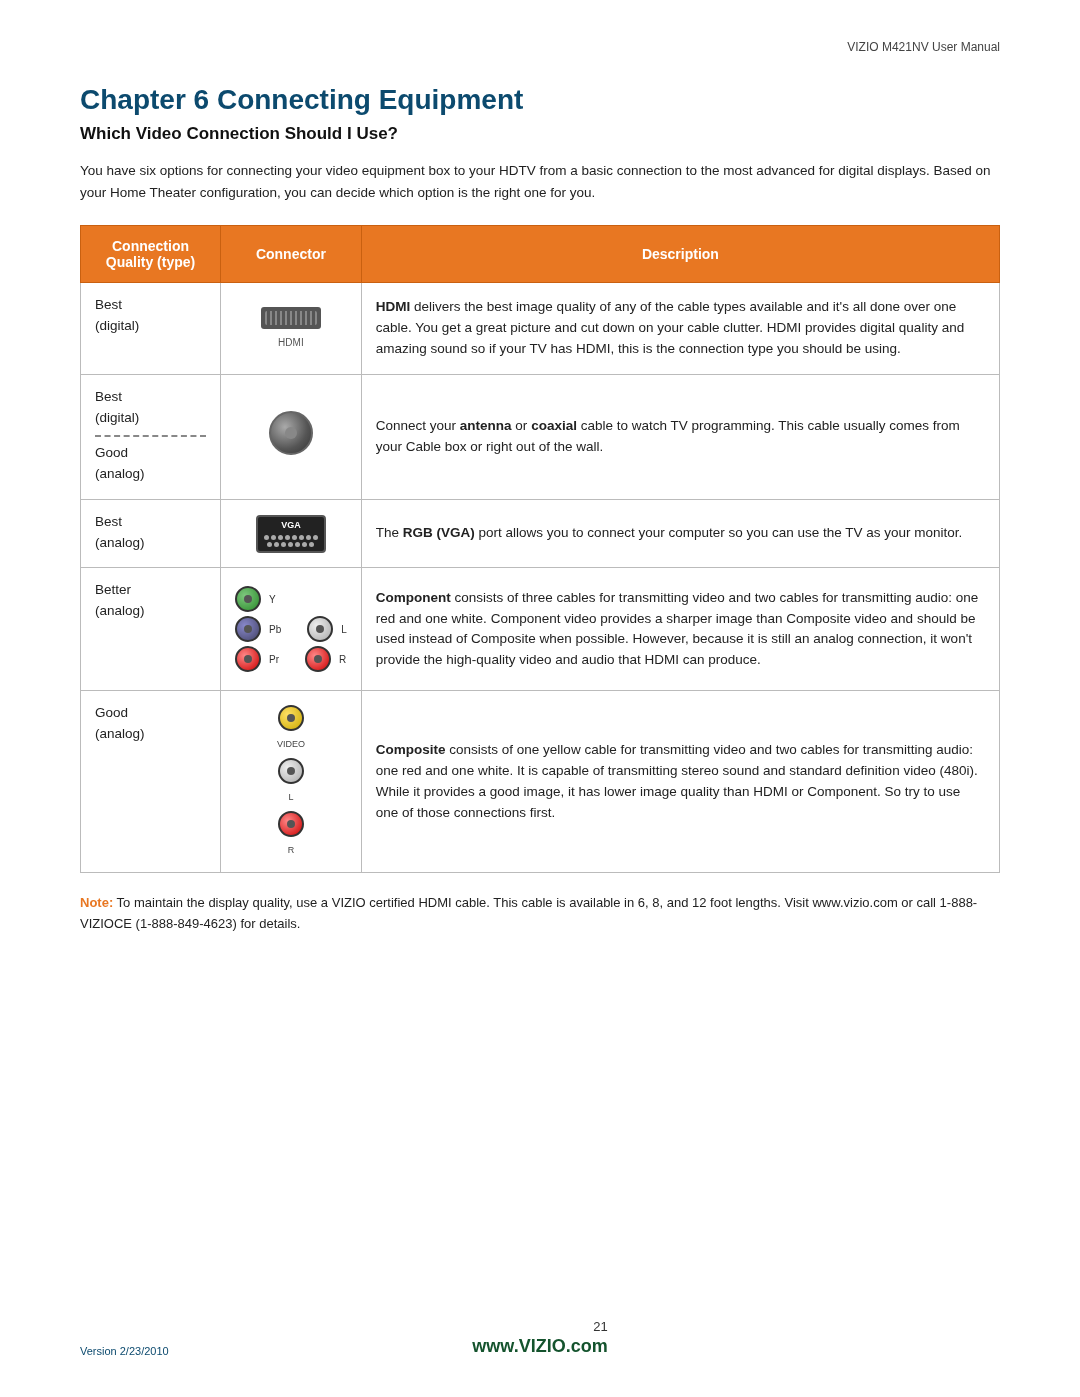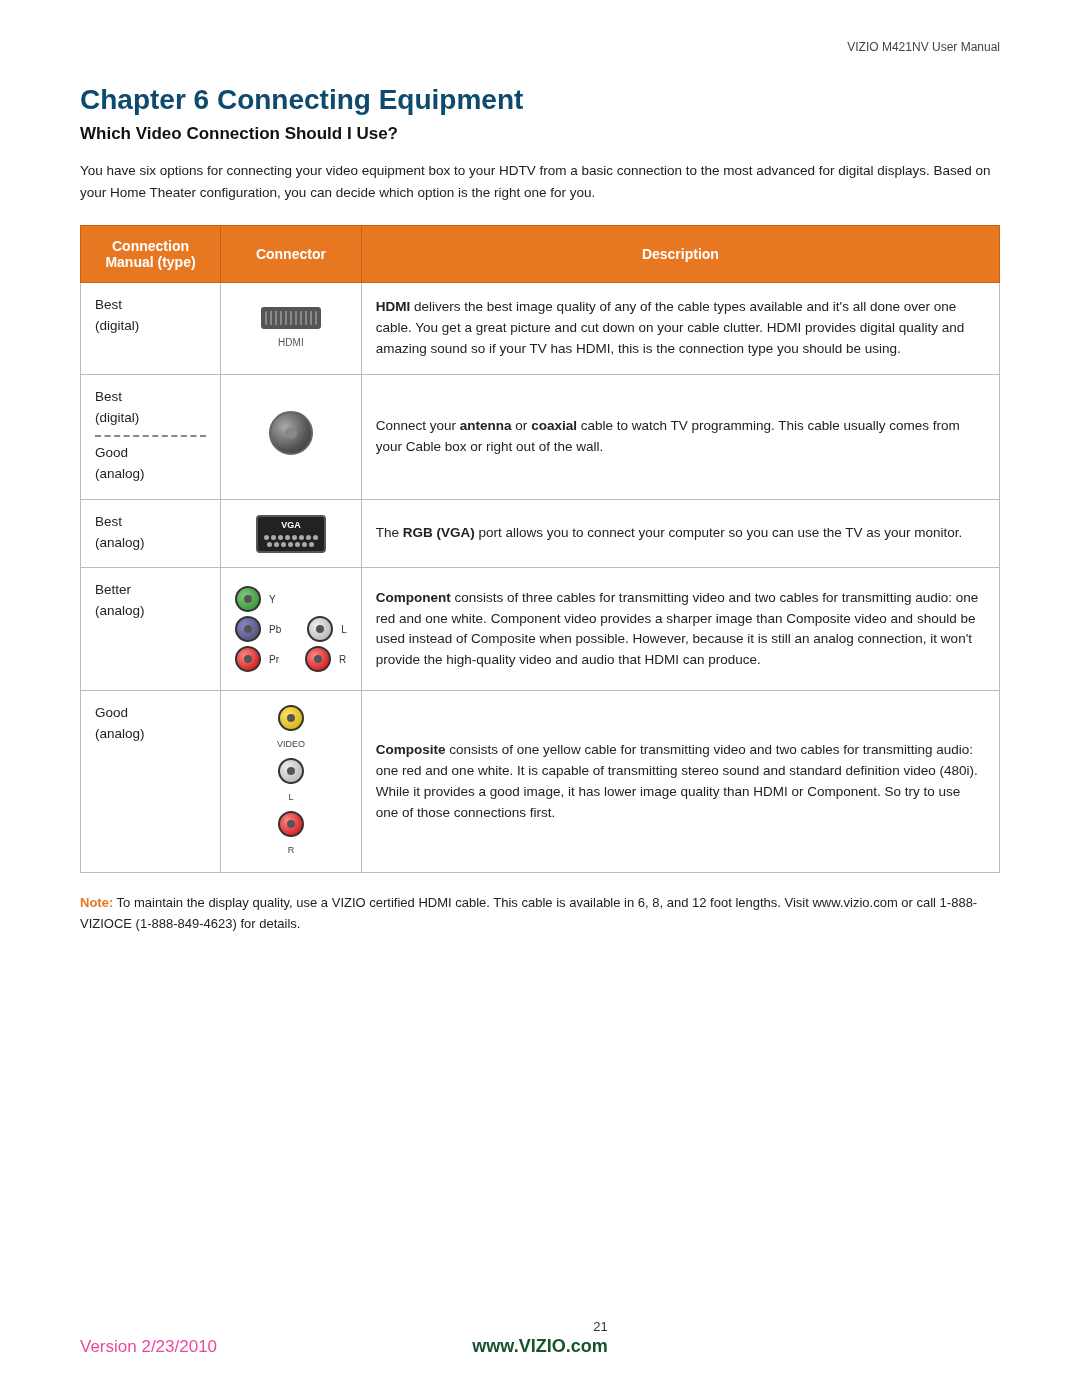--- a/index.html
+++ b/index.html
@@ -230,22 +230,22 @@
     .footer {
       position: absolute;
       bottom: 40px;
       left: 80px;
       right: 80px;
       display: flex;
       justify-content: space-between;
       align-items: flex-end;
     }
     .footer-version {
-      font-size: 17px;
-      color: #ec4899;
+      font-size: 11px;
+      color: #0c4a6e;
     }
     .footer-center {
       text-align: right;
       font-size: 13px;
       color: #333;
       position: absolute;
       left: 50%;
       transform: translateX(-50%);
       bottom: 0;
     }
@@ -268,21 +268,21 @@
   <div class="chapter-title">Chapter 6 Connecting Equipment</div>
 
   <div class="section-title">Which Video Connection Should I Use?</div>
 
   <p class="intro-text">You have six options for connecting your video equipment box to your HDTV from a basic connection to the most advanced for digital displays. Based on your Home Theater configuration, you can decide which option is the right one for you.</p>
 
   <table class="conn-table">
     <thead>
       <tr>
         <th class="col-quality">
-          <span>Connection Manual (type)</span>
+          <span>Connection Quality (type)</span>
         </th>
         <th class="col-connector">
           <span>Connector</span>
         </th>
         <th class="col-description">
           <span>Description</span>
         </th>
       </tr>
     </thead>
     <tbody>

